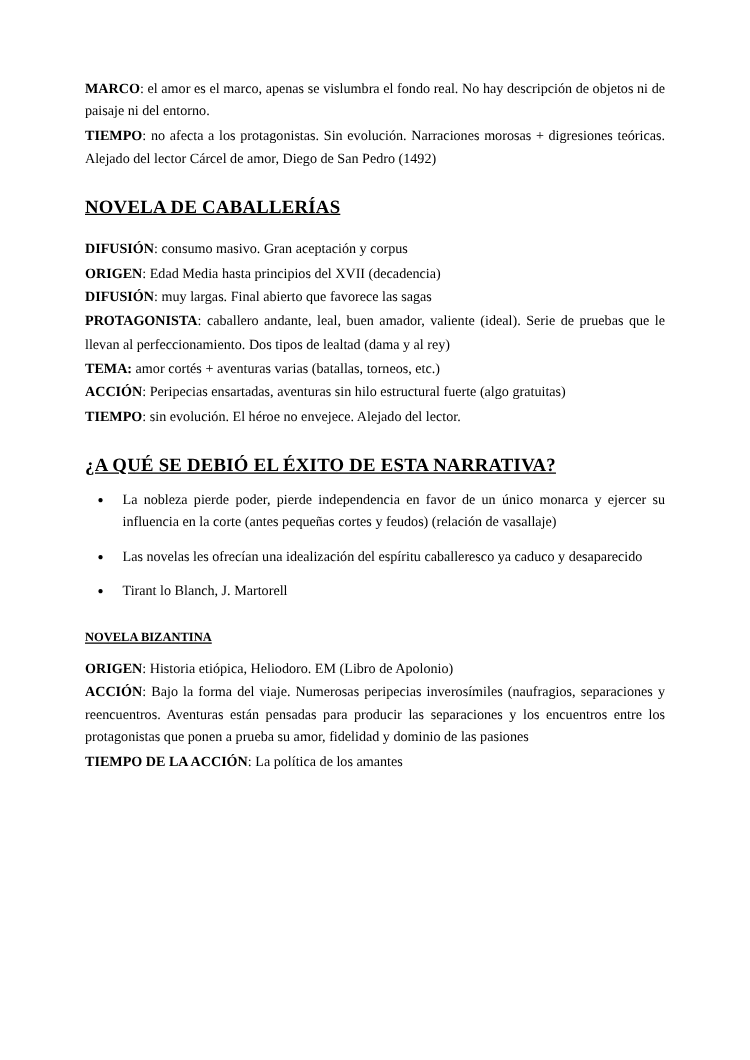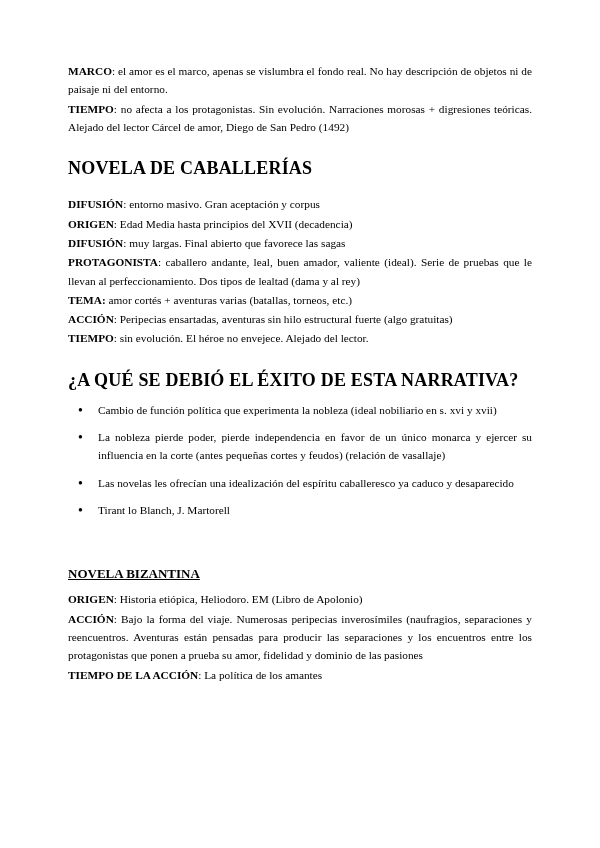--- a/index.html
+++ b/index.html
@@ -30,28 +30,28 @@
     text-justify: inter-word;
   }
   .para {
     margin-bottom: 1px;
   }
   .gap-lg { height: 17px; }
   .gap-md { height: 12px; }
   .gap-sm { height: 6px; }
   .heading {
     font-weight: bold;
-    font-size: 18px;
+    text-decoration: underline;
+    font-size: 15px;
     letter-spacing: 0.2px;
   }
   .subheading {
     font-weight: bold;
     text-decoration: underline;
-    font-size: 13px;
-    margin-top: 23px;
+    font-size: 10px;
   }
   .it { }
   ul.bullets {
     list-style: none;
     margin: 0;
     padding: 0;
   }
   ul.bullets > li {
     position: relative;
     padding-left: 30px;
@@ -81,21 +81,21 @@
     <span class="label">TIEMPO</span><span>: </span><span>no afecta a los protagonistas. Sin evolución. Narraciones morosas + digresiones teóricas. Alejado del lector </span><span class="it">Cárcel de amor,</span><span> Diego de San Pedro (1492)</span>
   </p>
 
   <div class="gap-lg"></div>
 
   <p class="heading">NOVELA DE CABALLERÍAS</p>
 
   <div class="gap-md"></div>
 
   <p class="para">
-    <span class="label">DIFUSIÓN</span><span>: </span><span>entorno masivo. Gran aceptación y corpus</span>
+    <span class="label">DIFUSIÓN</span><span>: </span><span>consumo masivo. Gran aceptación y corpus</span>
   </p>
   <p class="para">
     <span class="label">ORIGEN</span><span>: </span><span>Edad Media hasta principios del XVII (decadencia)</span>
   </p>
   <p class="para">
     <span class="label">DIFUSIÓN</span><span>: </span><span>muy largas. Final abierto que favorece las sagas</span>
   </p>
   <p class="para">
     <span class="label">PROTAGONISTA</span><span>: </span><span>caballero andante, leal, buen amador, valiente (ideal). Serie de pruebas que le llevan al perfeccionamiento. Dos tipos de lealtad (dama y al rey)</span>
   </p>
@@ -109,21 +109,20 @@
     <span class="label">TIEMPO</span><span>: </span><span>sin evolución. El héroe no envejece. Alejado del lector.</span>
   </p>
 
   <div class="gap-lg"></div>
 
   <p class="heading">¿A QUÉ SE DEBIÓ EL ÉXITO DE ESTA NARRATIVA?</p>
 
   <div class="gap-sm"></div>
 
   <ul class="bullets">
-    <li><span>Cambio de función política que experimenta la nobleza (ideal nobiliario en s. xvi y xvii)</span></li>
     <li><span>La nobleza pierde poder, pierde independencia en favor de un único monarca y ejercer su influencia en la corte (antes pequeñas cortes y feudos) (relación de vasallaje)</span></li>
     <li><span>Las novelas les ofrecían una idealización del espíritu caballeresco ya caduco y desaparecido</span></li>
     <li><span class="it">Tirant lo Blanch,</span><span> J. Martorell</span></li>
   </ul>
 
   <div class="gap-md"></div>
 
   <p class="subheading">NOVELA BIZANTINA</p>
 
   <div class="gap-sm"></div>

